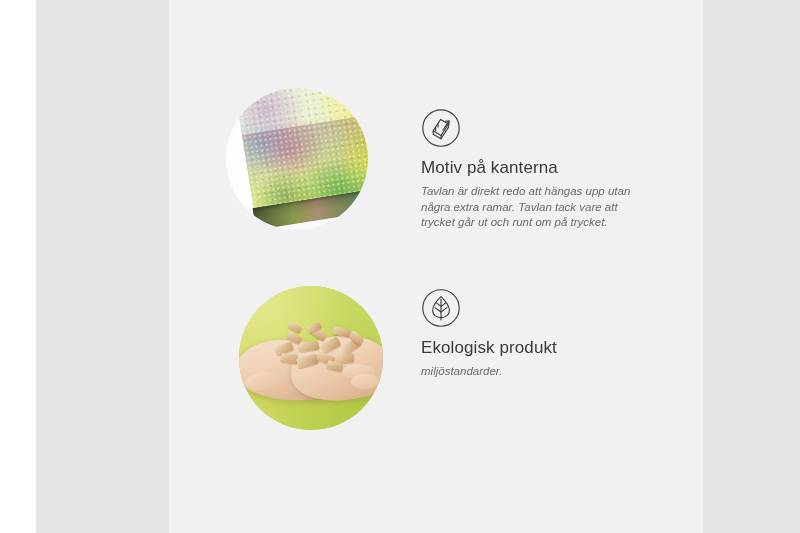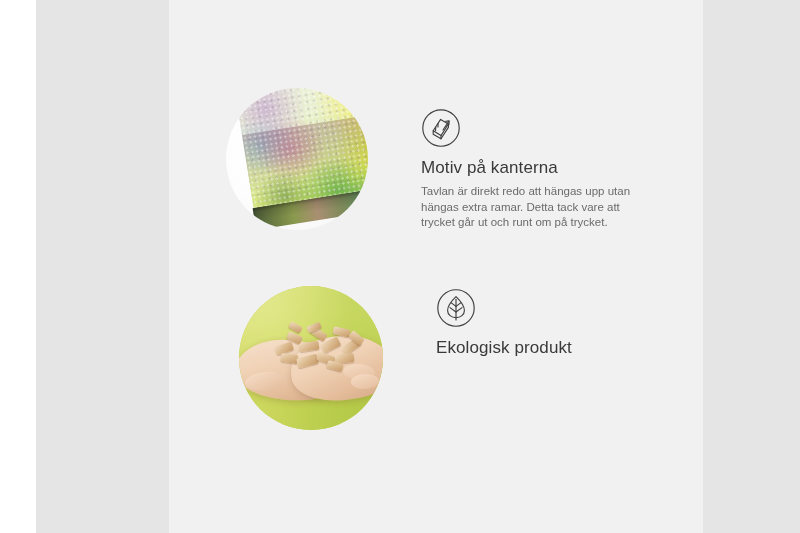--- a/index.html
+++ b/index.html
@@ -30,21 +30,21 @@
     margin:0 0 6px 0;
     white-space:nowrap;
   }
   .feat-body{
     font-size:11.5px;
     line-height:15.5px;
     color:#6b6b6b;
     margin:0;
     max-width:250px;
   }
-  .feat-body span{display:block;white-space:nowrap;}
+  .feat-body span{display:block;white-space:nowrap;font-style:italic;}
 
   .icon-wrap{
     width:40px;height:40px;
     margin-bottom:10px;
   }
   .icon-wrap svg{display:block;width:40px;height:40px;}
 
   
   .disc-shadow{
     position:absolute;
@@ -219,21 +219,21 @@
           <path d="M27.4 16.0 L27.4 19.4 L20.0 30.8"></path>
           <path d="M14.6 19.2 L14.6 22.6"></path>
           <path d="M17.0 15.6 L17.0 19.0"></path>
           <path d="M22.0 22.0 L27.6 13.6"></path>
           <path d="M24.6 13.2 L28.2 12.9 L27.9 16.6"></path>
         </svg>
       </div>
       <div class="feat-title">Motiv på kanterna</div>
       <div class="feat-body">
         <span>Tavlan är direkt redo att hängas upp utan</span>
-        <span>hängas extra ramar. Detta tack vare att</span>
+        <span>några extra ramar. Tavlan tack vare att</span>
         <span>trycket går ut och runt om på trycket.</span>
       </div>
     </div>
   </div>
 
   <div class="feature">
 
     <div class="feature-media">
       <div class="photo-shadow"></div>
       <div class="photo-clip">
@@ -258,32 +258,33 @@
           <div class="chip" style="left:44px;top:32px;width:18px;height:9px;transform:rotate(20deg);"></div>
           <div class="chip" style="left:62px;top:32px;width:19px;height:9px;transform:rotate(-6deg);"></div>
           <div class="chip" style="left:76px;top:12px;width:15px;height:8px;transform:rotate(40deg);"></div>
           <div class="chip" style="left:34px;top:2px;width:14px;height:7px;transform:rotate(-22deg);"></div>
           <div class="chip" style="left:54px;top:40px;width:16px;height:8px;transform:rotate(16deg);"></div>
           <div class="chip" style="left:16px;top:2px;width:13px;height:7px;transform:rotate(30deg);"></div>
         </div>
       </div>
     </div>
 
-    <div class="feature-text" style="left:400px;top:288px;">
+    <div class="feature-text" style="left:385px;top:288px;">
       <div class="icon-wrap">
         <svg viewBox="0 0 40 40" fill="none" stroke="#3f3f3f" stroke-width="1.15" stroke-linecap="round" stroke-linejoin="round">
           <circle cx="20" cy="20" r="18.2"></circle>
           <path d="M20 8.6 C25.6 14.0 28.4 18.6 28.4 22.4 C28.4 26.6 24.6 29.6 20 29.6
                    C15.4 29.6 11.6 26.6 11.6 22.4 C11.6 18.6 14.4 14.0 20 8.6 Z"></path>
           <path d="M20 11.4 L20 32.0"></path>
           <path d="M20 18.4 L15.0 14.6"></path>
           <path d="M20 18.4 L25.0 14.6"></path>
           <path d="M20 24.0 L14.0 19.6"></path>
           <path d="M20 24.0 L26.0 19.6"></path>
         </svg>
       </div>
       <div class="feat-title">Ekologisk produkt</div>
       <div class="feat-body">
+        <span>miljöstandarder.</span>
       </div>
     </div>
   </div>
 
 </div>
 
 </body></html>

